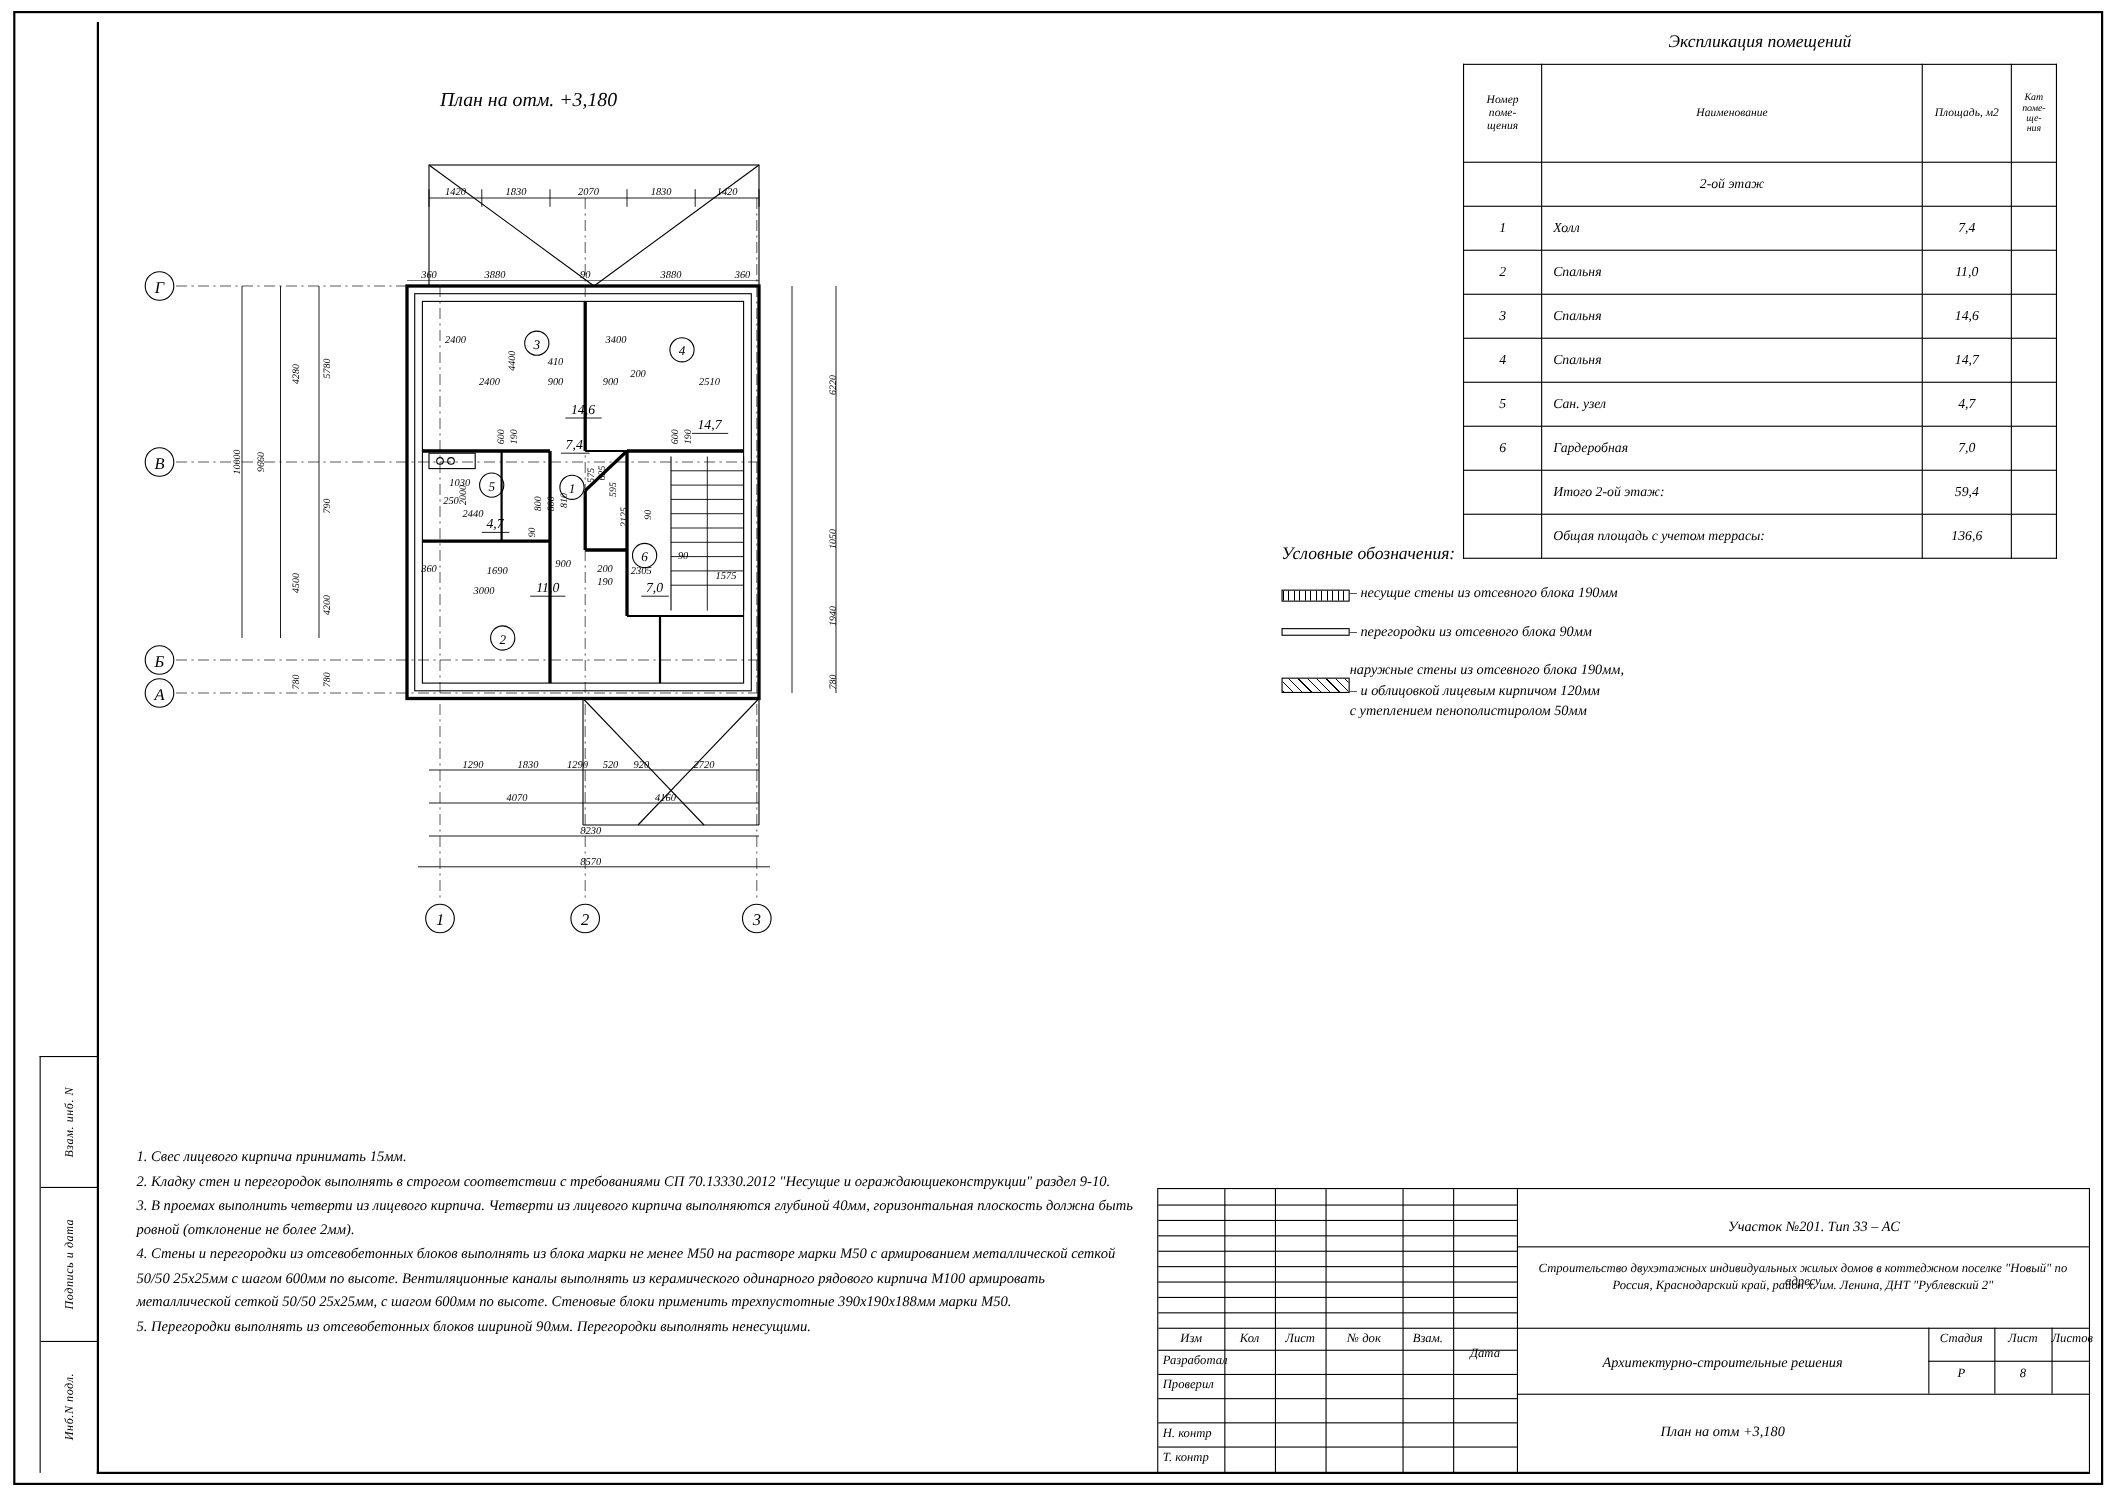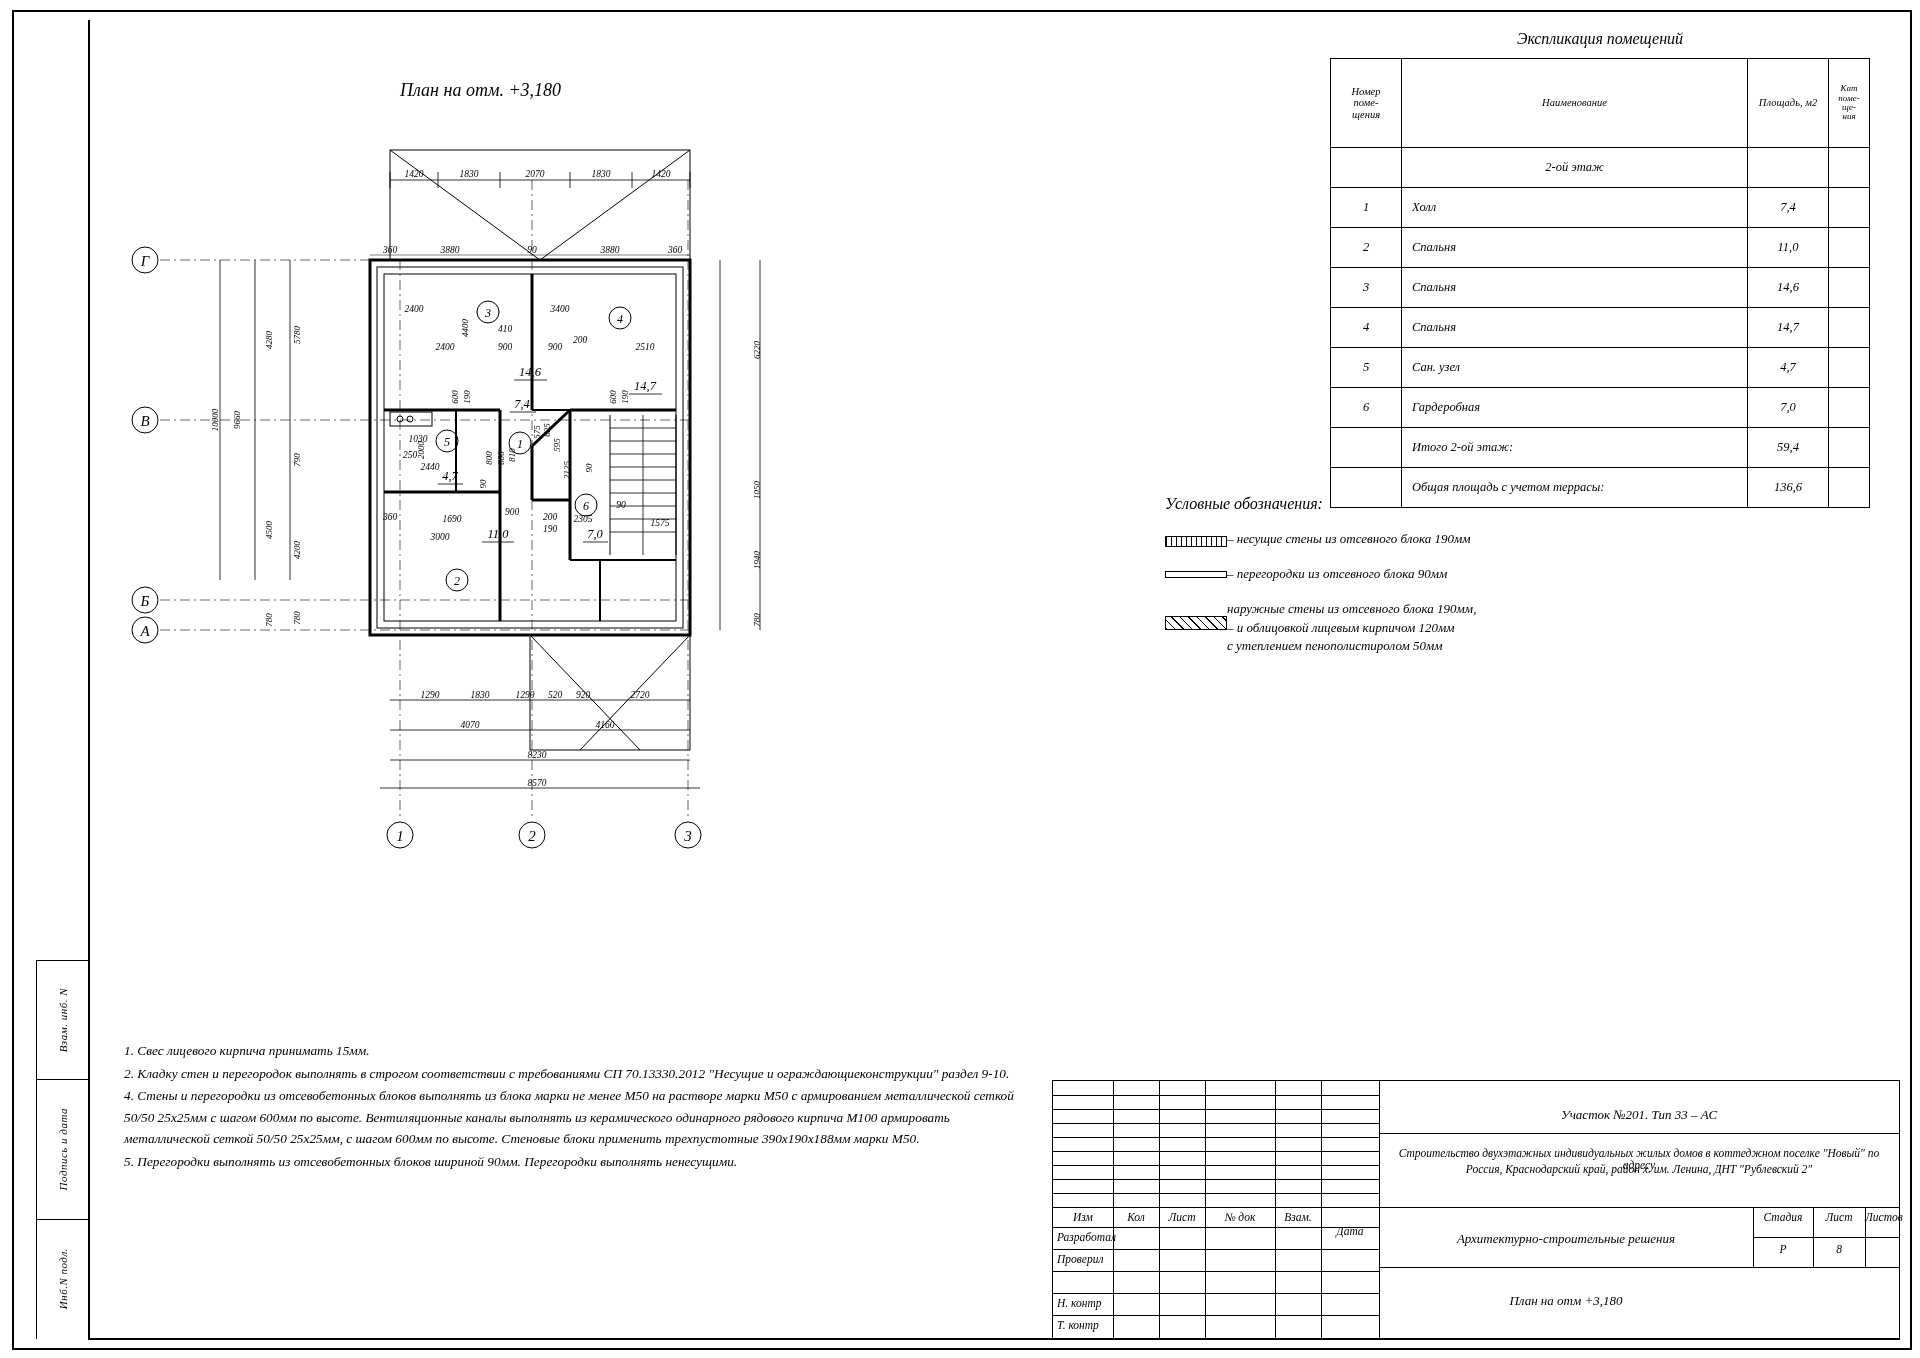--- a/index.html
+++ b/index.html
@@ -385,20 +385,21 @@
         <div>наружные стены из отсевного блока 190мм,</div>
         <div>– и облицовкой лицевым кирпичом 120мм</div>
         <div>с утеплением пенополистиролом 50мм</div>
       </div>
     </div>
   </div>
 
   <div id="notes">
     <p>1. Свес лицевого кирпича принимать 15мм.</p>
     <p>2. Кладку стен и перегородок выполнять в строгом соответствии с требованиями СП 70.13330.2012 "Несущие и ограждающиеконструкции" раздел 9-10.</p>
+    <p>3. В проемах выполнить четверти из лицевого кирпича. Четверти из лицевого кирпича выполняются глубиной 40мм, горизонтальная плоскость должна быть ровной (отклонение не более 2мм).</p>
     <p>4. Стены и перегородки из отсевобетонных блоков выполнять из блока марки не менее М50 на растворе марки М50 с армированием металлической сеткой 50/50 25х25мм с шагом 600мм по высоте. Вентиляционные каналы выполнять из керамического одинарного рядового кирпича М100 армировать металлической сеткой 50/50 25х25мм, с шагом 600мм по высоте. Стеновые блоки применить трехпустотные 390х190х188мм марки М50.</p>
     <p>5. Перегородки выполнять из отсевобетонных блоков шириной 90мм. Перегородки выполнять ненесущими.</p>
   </div>
 
   <div id="stamp">
 
     <div class="v" style="left:60px;"></div>
     <div class="v" style="left:106px;"></div>
     <div class="v" style="left:152px;"></div>
     <div class="v" style="left:222px;"></div>
@@ -434,21 +435,21 @@
     <div class="sc" style="left:4px;top:238px;">Т. контр</div>
 
     <div class="h" style="top:52px;left:326px;width:520px;"></div>
     <div class="h" style="top:126px;left:326px;width:520px;"></div>
     <div class="h" style="top:186px;left:326px;width:520px;"></div>
     <div class="v" style="left:700px;top:126px;height:60px;"></div>
     <div class="v" style="left:760px;top:126px;height:60px;"></div>
     <div class="v" style="left:812px;top:126px;height:60px;"></div>
     <div class="h" style="top:156px;left:700px;width:146px;"></div>
 
-    <div class="sc ctrtxt" style="left:326px;top:26px;width:520px;font-size:13px;">Участок №201. Тип 33 – АС</div>
+    <div class="sc ctrtxt" style="left:326px;top:26px;width:520px;font-size:13px;padding-left:10px;">Участок №201. Тип 33 – АС</div>
     <div class="sc ctrtxt" style="left:330px;top:66px;width:512px;font-size:11.5px;">Строительство двухэтажных индивидуальных жилых домов в коттеджном поселке "Новый" по адресу</div>
     <div class="sc ctrtxt" style="left:330px;top:82px;width:512px;font-size:11.5px;">Россия, Краснодарский край, район х. им. Ленина, ДНТ "Рублевский 2"</div>
     <div class="sc ctrtxt" style="left:326px;top:150px;width:374px;font-size:13px;">Архитектурно-строительные решения</div>
     <div class="sc ctrtxt" style="left:326px;top:212px;width:374px;font-size:13px;">План на отм +3,180</div>
 
     <div class="sc ctrtxt" style="left:700px;top:130px;width:60px;">Стадия</div>
     <div class="sc ctrtxt" style="left:760px;top:130px;width:52px;">Лист</div>
     <div class="sc ctrtxt" style="left:812px;top:130px;width:34px;">Листов</div>
     <div class="sc ctrtxt" style="left:700px;top:162px;width:60px;">Р</div>
     <div class="sc ctrtxt" style="left:760px;top:162px;width:52px;">8</div>

